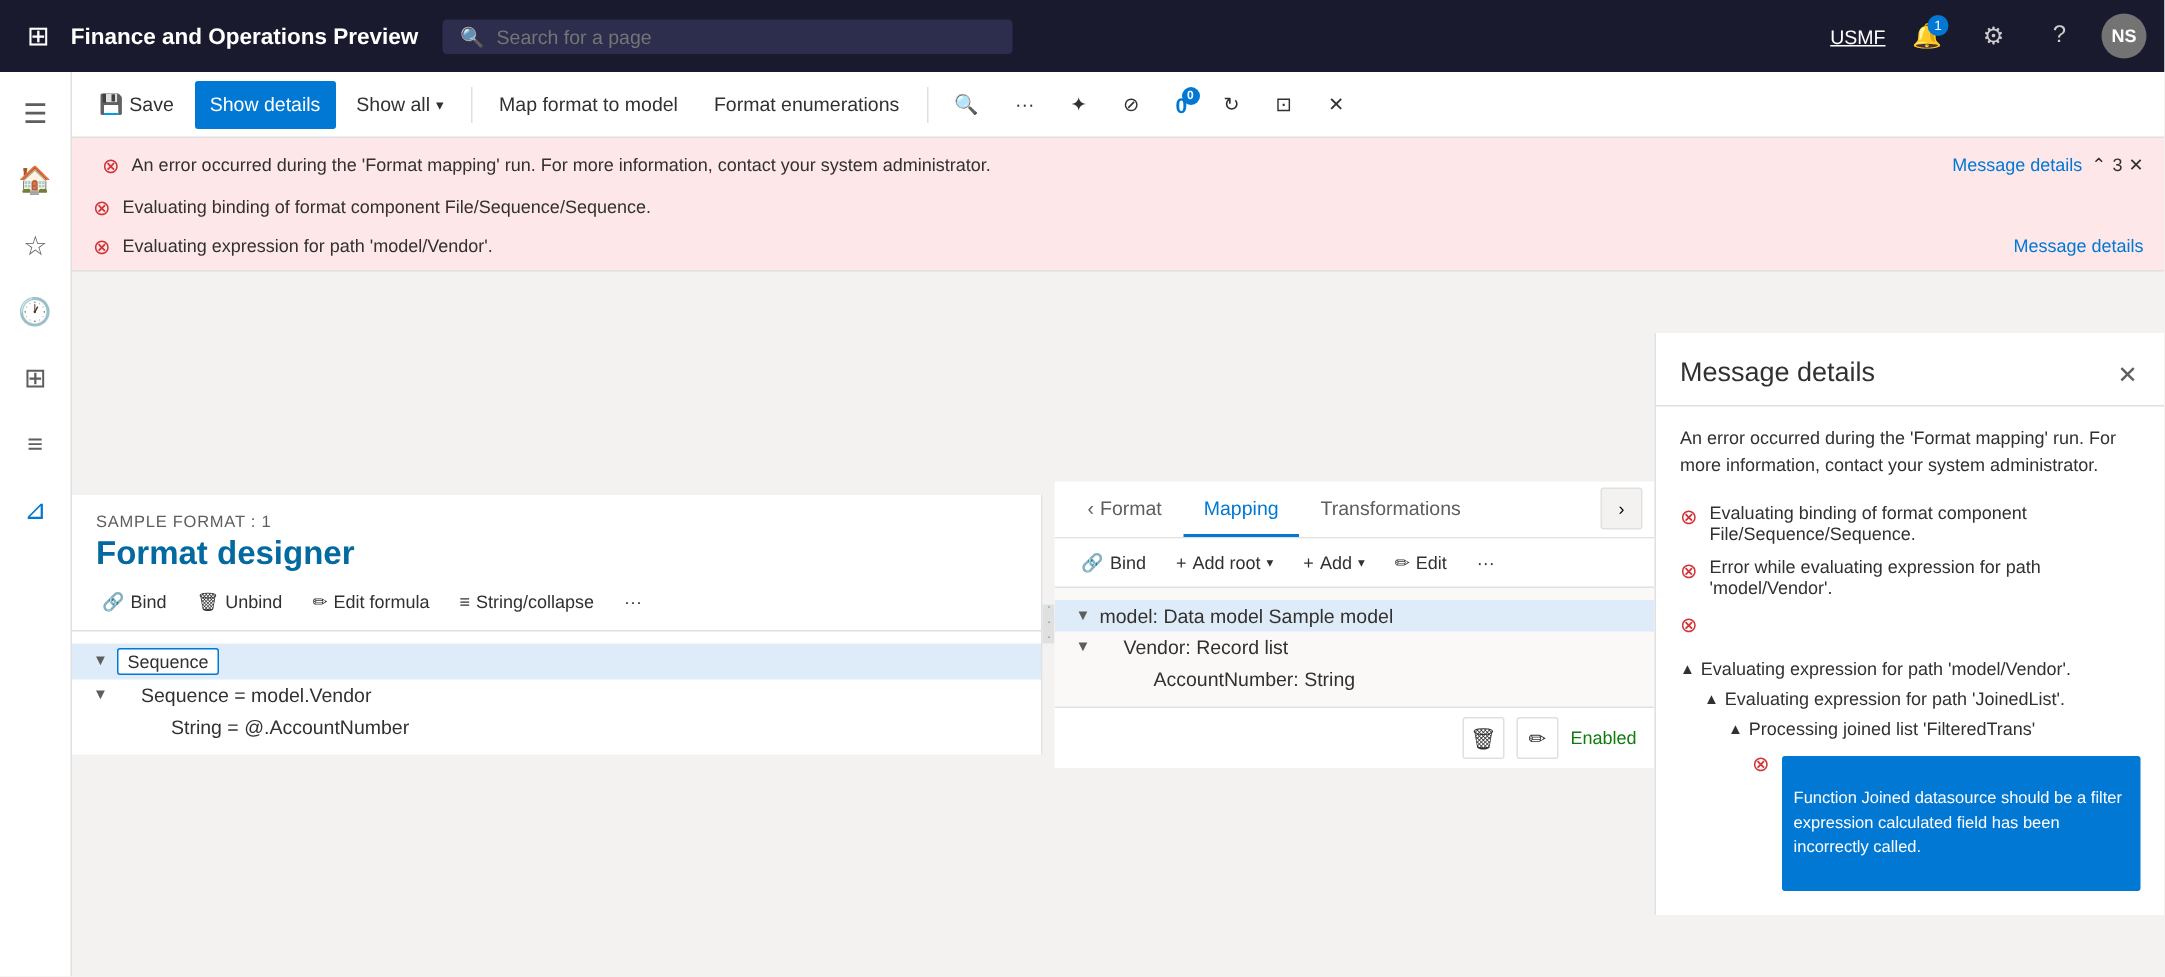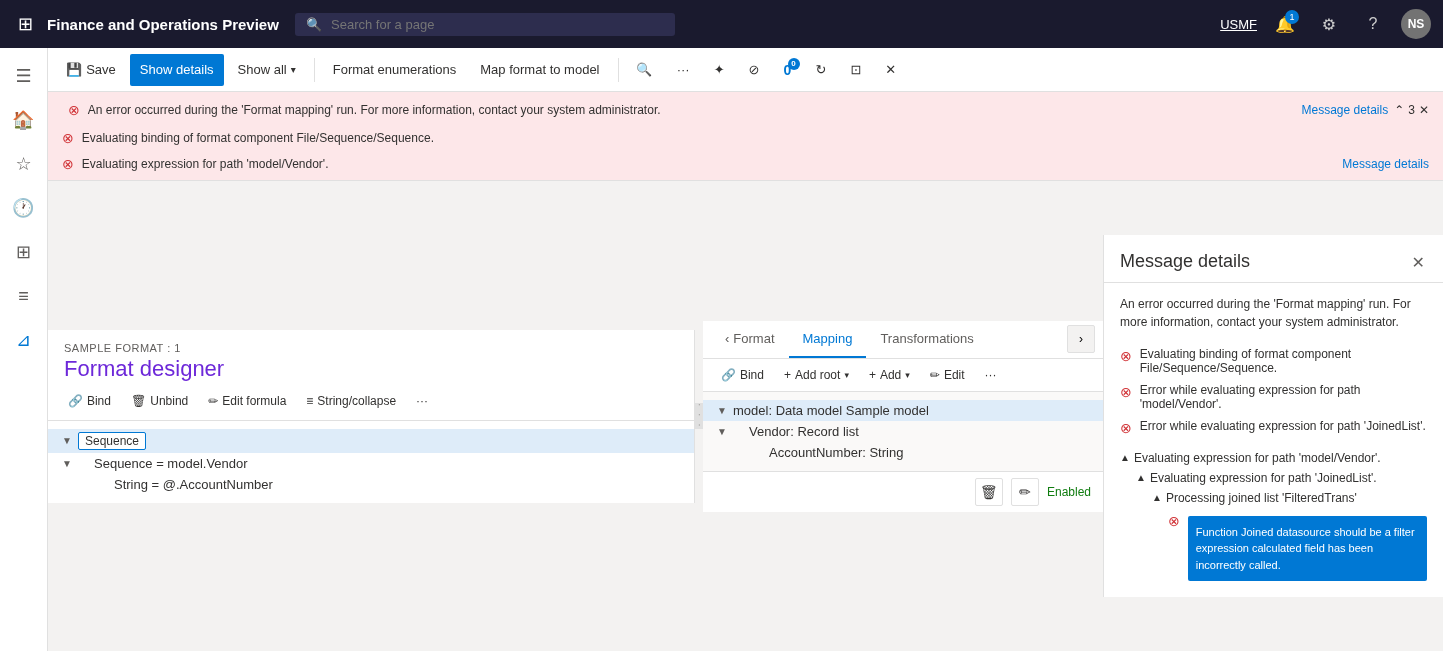--- a/index.html
+++ b/index.html
@@ -88,21 +88,21 @@
     
     .designer-area { flex: 1; display: flex; overflow: hidden; align-items: center; }
 
     
     .format-panel {
       flex: 1; display: flex; flex-direction: column; background: #fff;
       border-right: 1px solid #e0e0e0; overflow: hidden;
     }
     .panel-header { padding: 12px 16px 0; }
     .panel-subtitle { font-size: 11px; color: #605e5c; font-weight: 500; letter-spacing: 0.5px; }
-    .panel-title { font-size: 22px; font-weight: 400; color: #6d28d9; margin-top: 2px; }
+    .panel-title { font-size: 22px; font-weight: 700; color: #0369a1; margin-top: 2px; }
 
     .format-toolbar {
       display: flex; align-items: center; padding: 8px 12px; gap: 4px;
       border-bottom: 1px solid #e0e0e0;
     }
     .format-tool-btn {
       display: flex; align-items: center; gap: 4px; padding: 4px 8px;
       border: none; background: transparent; cursor: pointer; font-size: 12px;
       color: #323130; border-radius: 2px;
     }
@@ -199,21 +199,21 @@
     .msg-error-icon { color: #d13438; font-size: 14px; flex-shrink: 0; margin-top: 1px; }
 
     .msg-section { margin-top: 8px; }
     .msg-expand-row {
       display: flex; align-items: center; gap: 4px; padding: 3px 0;
       cursor: pointer; font-size: 12px; color: #323130;
     }
     .msg-expand-icon { font-size: 10px; }
     .msg-indent { padding-left: 16px; }
     .msg-highlight {
-      background: #0078d4; color: #fff; padding: 8px 8px;
+      background: #0078d4; color: #fff; padding: 20px 8px;
       font-size: 11px; line-height: 1.5; border-radius: 2px; margin-top: 4px;
     }
   </style>
 </head>
 <body>
 
 <div class="top-bar">
   <span class="grid-icon">⊞</span>
   <span class="app-title">Finance and Operations Preview</span>
   <div class="search-box">
@@ -253,24 +253,24 @@
       </button>
       <button class="toolbar-btn primary">
         <span>Show details</span>
       </button>
       <button class="toolbar-btn">
         <span>Show all</span>
         <span class="chevron">▾</span>
       </button>
       <div class="toolbar-separator"></div>
       <button class="toolbar-btn">
-        <span>Format enumerations</span>
+        <span>Map format to model</span>
       </button>
       <button class="toolbar-btn">
-        <span>Map format to model</span>
+        <span>Format enumerations</span>
       </button>
       <div class="toolbar-separator"></div>
       <button class="toolbar-btn">🔍</button>
       <button class="toolbar-btn">···</button>
       <button class="toolbar-btn">✦</button>
       <button class="toolbar-btn">⊘</button>
       <div class="icon-btn" style="position:relative; width:28px; height:28px; display:flex; align-items:center; justify-content:center; color:#0078d4; font-size:14px; font-weight:600;">
         0
         <span style="position:absolute; top:2px; right:2px; background:#0078d4; color:#fff; border-radius:50%; width:12px; height:12px; font-size:8px; display:flex; align-items:center; justify-content:center;">0</span>
       </div>
@@ -430,21 +430,20 @@
           <div class="msg-error-item">
             <span class="msg-error-icon">⊗</span>
             <span>Evaluating binding of format component File/Sequence/Sequence.</span>
           </div>
           <div class="msg-error-item">
             <span class="msg-error-icon">⊗</span>
             <span>Error while evaluating expression for path 'model/Vendor'.</span>
           </div>
           <div class="msg-error-item">
             <span class="msg-error-icon">⊗</span>
-            <span>Error while evaluating expression for path 'JoinedList'.</span>
           </div>
 
           <div class="msg-section">
             <div class="msg-expand-row">
               <span class="msg-expand-icon">▲</span>
               <span>Evaluating expression for path 'model/Vendor'.</span>
             </div>
             <div class="msg-indent">
               <div class="msg-expand-row">
                 <span class="msg-expand-icon">▲</span>

